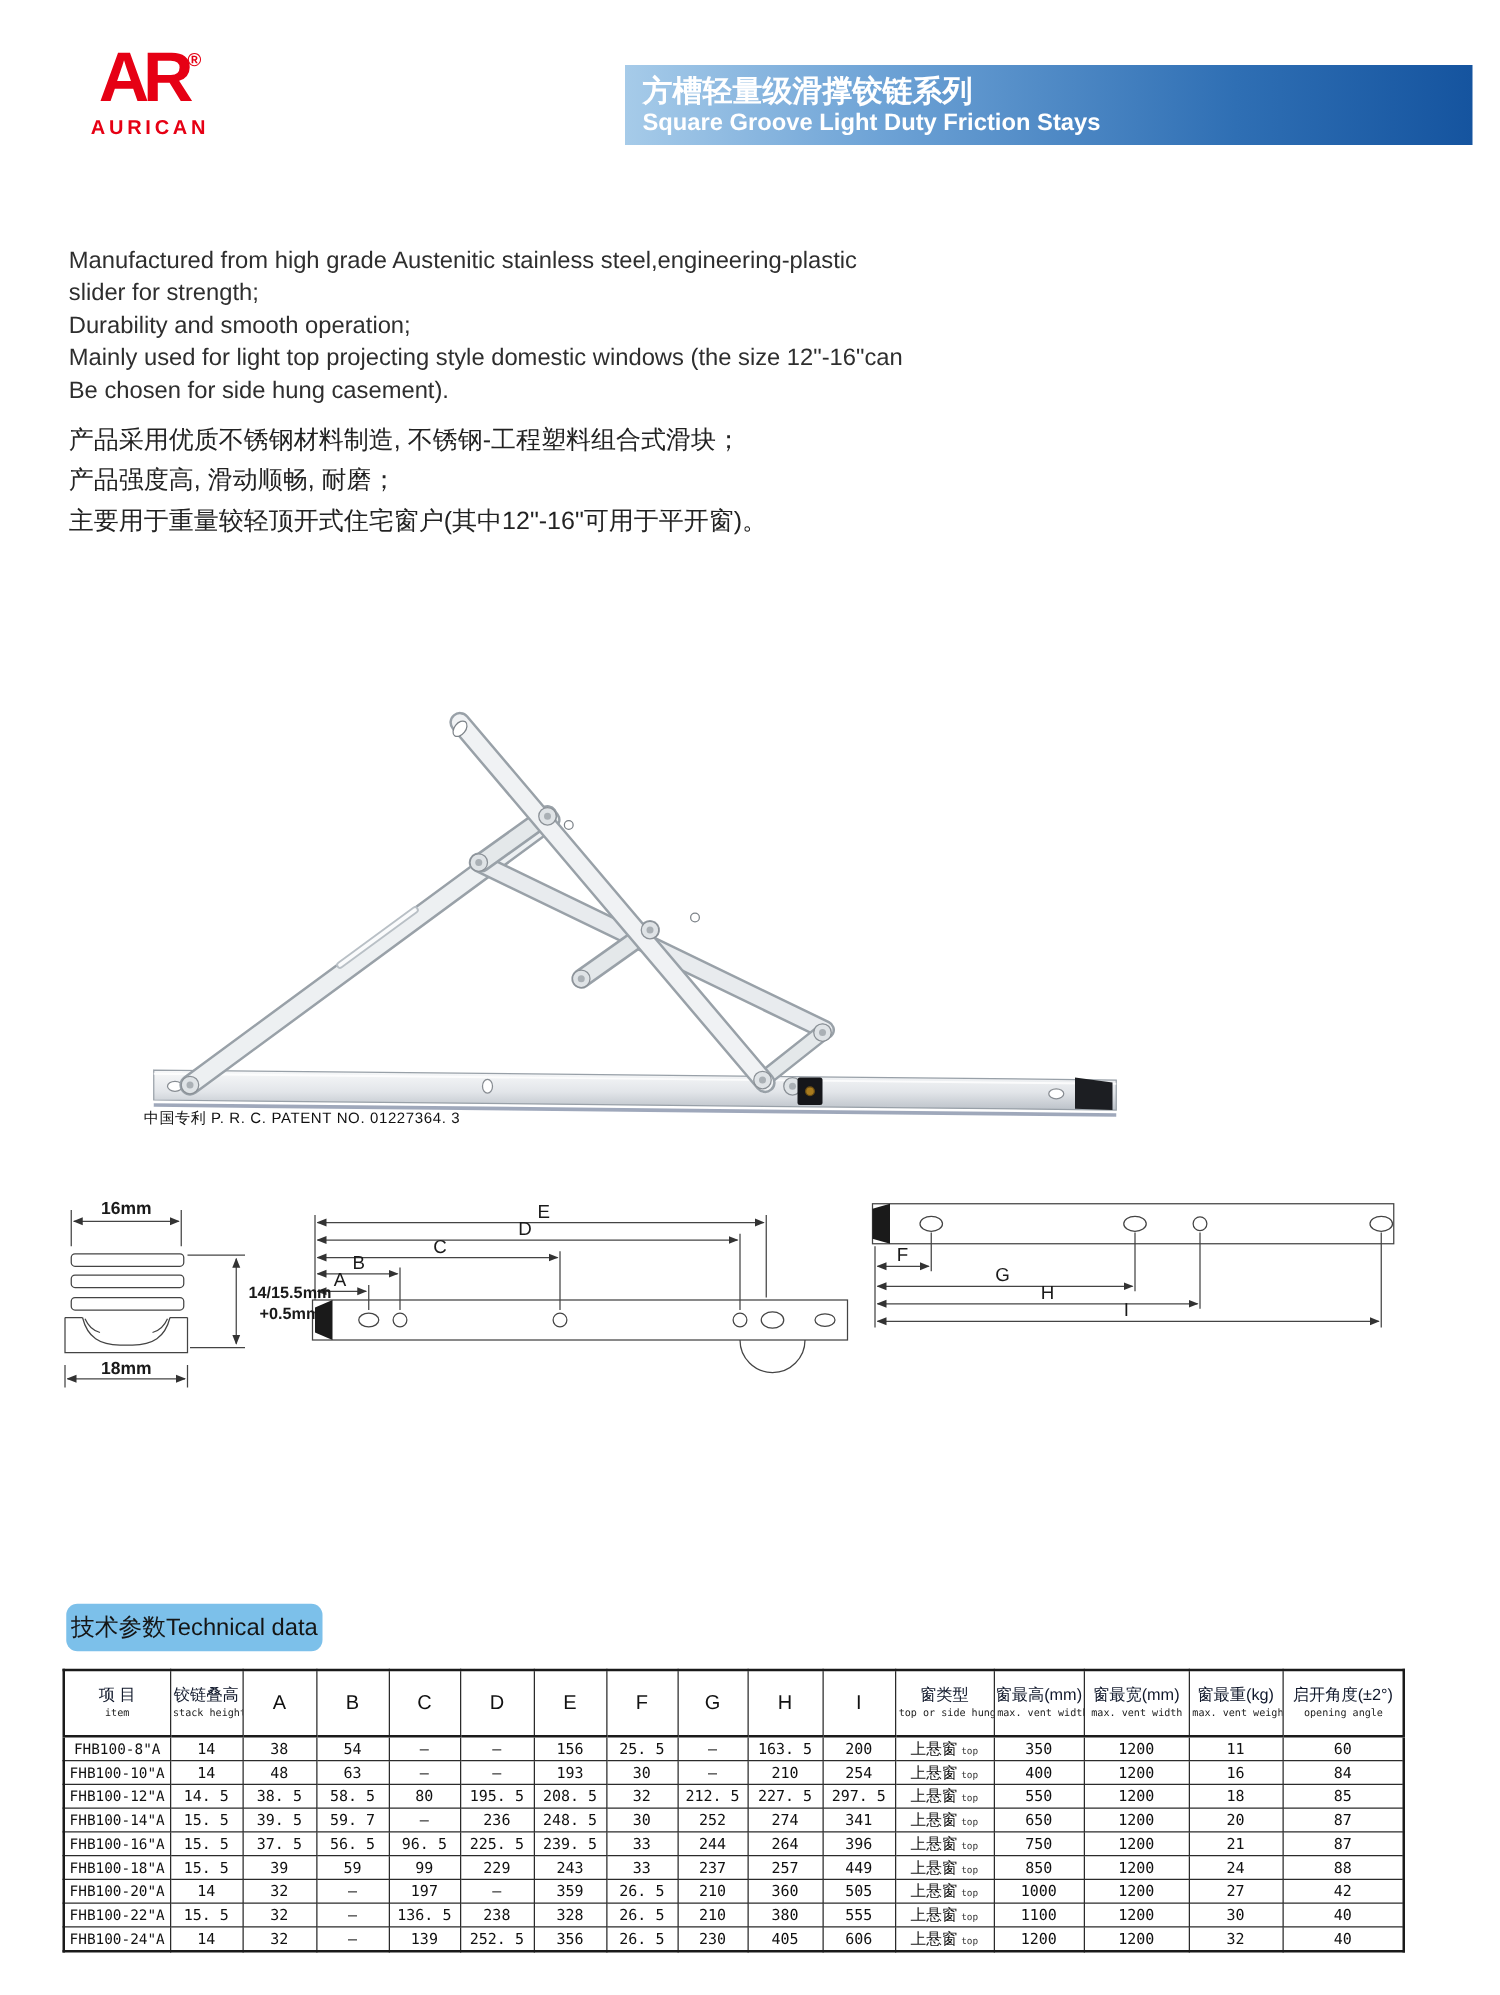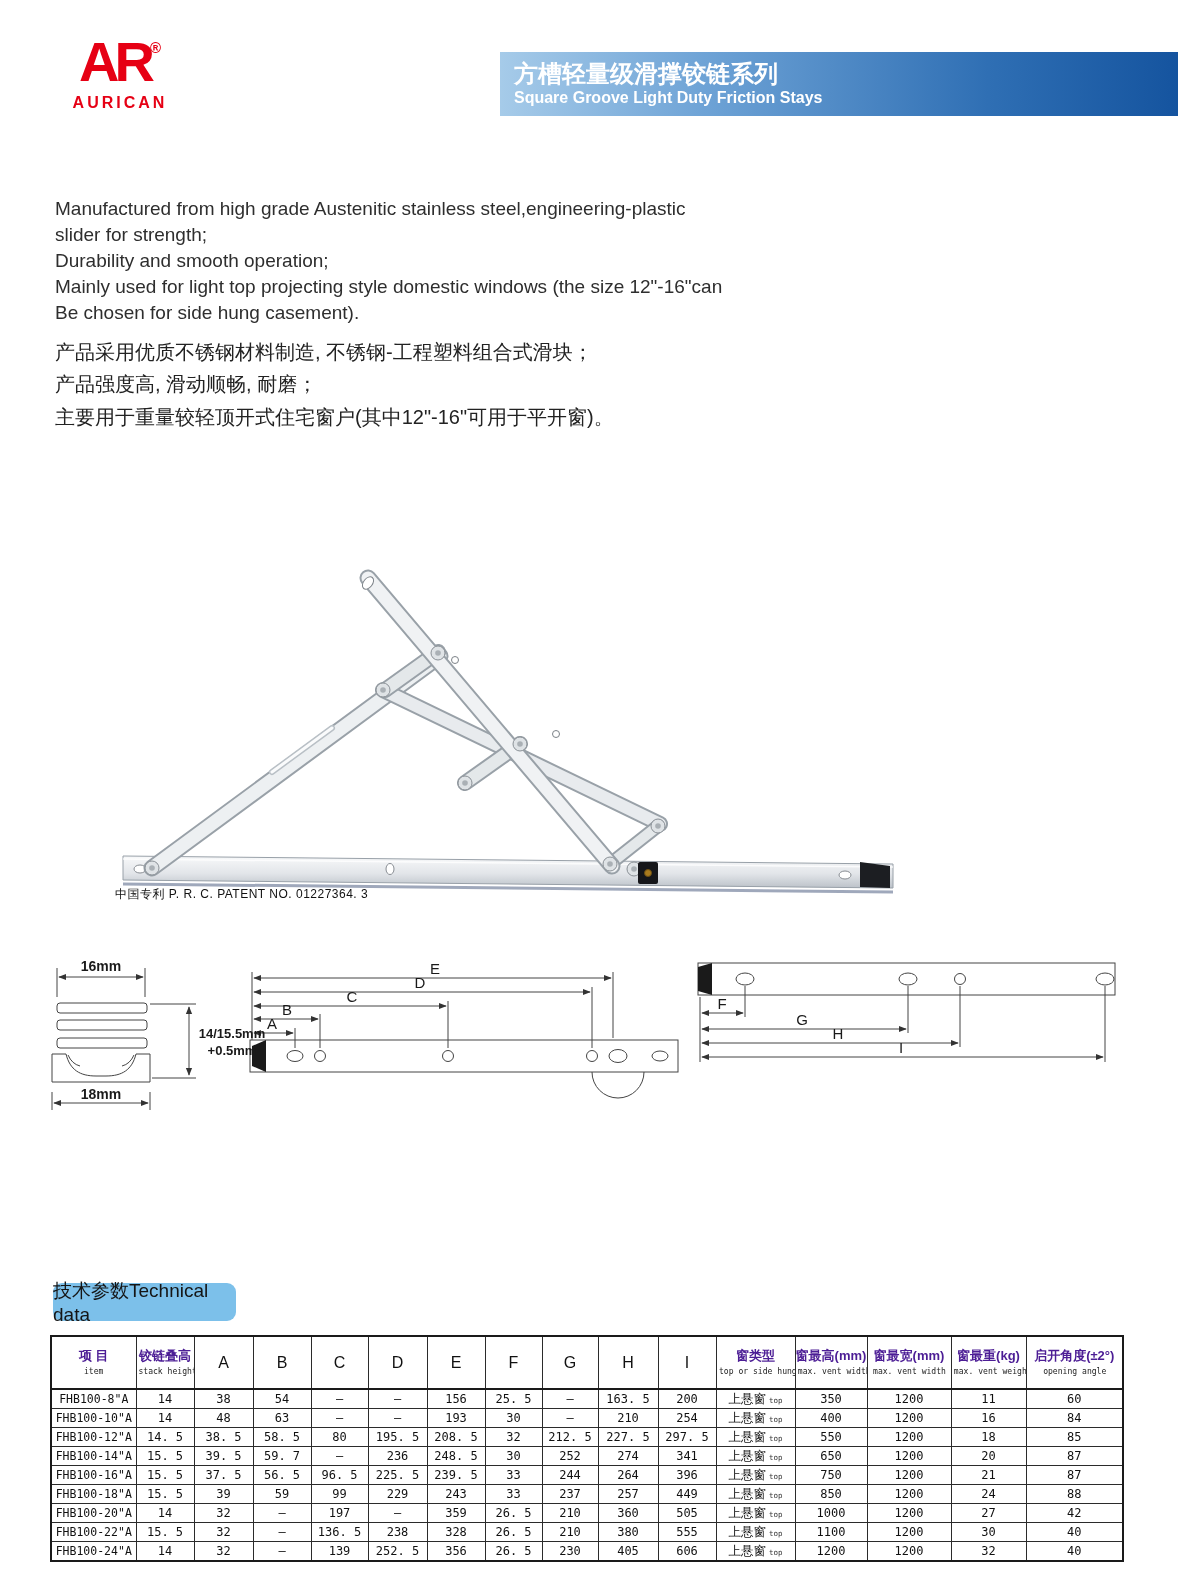--- a/index.html
+++ b/index.html
@@ -9,42 +9,42 @@
   
   .logo{position:absolute;left:55px;top:34px;width:130px;text-align:center;color:#e60014;}
   .logo .mark{font-size:56px;font-weight:900;letter-spacing:-5px;line-height:1;display:inline-block;}
   .logo .reg{font-size:15px;font-weight:700;vertical-align:28px;font-style:normal;letter-spacing:0;}
   .logo .brand{margin-top:4px;font-size:16px;font-weight:700;letter-spacing:3px;}
   .model{position:absolute;left:186px;top:36px;font-size:62px;font-weight:800;color:#2d2d2d;letter-spacing:1px;}
   .banner{position:absolute;left:500px;top:52px;width:678px;height:64px;
           background:linear-gradient(90deg,#a6cbe9 0%,#6ea3d6 30%,#2f6fb4 72%,#15549f 100%);
           color:#fff;padding:8px 0 0 14px;box-sizing:border-box;}
   .banner .cn{font-size:24px;font-weight:700;line-height:1.15;}
-  .banner .en{font-size:16px;font-weight:700;line-height:1.2;}
+  .banner .en{font-size:19px;font-weight:700;line-height:1.2;}
 
   
   .desc{position:absolute;left:55px;top:196px;width:740px;}
   .desc .en{font-size:19px;line-height:1.37;color:#2e2e2e;white-space:pre-line;margin:0;}
   .desc .cn{font-size:20px;line-height:1.62;color:#222;white-space:pre-line;margin:10px 0 0 0;}
 
   .patent{position:absolute;left:115px;top:886px;font-size:12px;color:#111;letter-spacing:.5px;}
 
   svg text{font-family:"Liberation Sans",sans-serif;}
 
   
-  .badge{position:absolute;left:53px;top:1283px;width:183px;height:38px;background:#7cc0ea;border-radius:9px;
+  .badge{position:absolute;left:53px;top:1283px;width:205px;height:38px;background:#7cc0ea;border-radius:9px;
          display:flex;align-items:center;justify-content:center;font-size:19px;color:#151515;}
 
   
   .tech-table{position:absolute;left:50px;top:1335px;border-collapse:collapse;table-layout:fixed;width:1072px;
               border:2px solid #1a1a1a;}
   .tech-table th,.tech-table td{border:1px solid #2b2b2b;text-align:center;vertical-align:middle;
               padding:0;overflow:hidden;white-space:nowrap;}
   .tech-table thead th{height:51px;border-bottom:2px solid #1a1a1a;font-weight:normal;}
-  .h-cn{font-size:13px;color:#4c1d95;line-height:1.15;font-weight:bold;}
+  .h-cn{font-size:13px;color:#0f172a;line-height:1.15;}
   .h-letter{font-size:16px;color:#111;}
   .h-en{font-family:"DejaVu Sans Mono",monospace;font-size:8.5px;color:#222;margin-top:2px;transform:scale(.95);}
   .tech-table tbody td{height:18px;font-family:"DejaVu Sans Mono",monospace;font-size:12px;color:#111;}
   .tech-table td.c-item{font-size:11.5px;}
   .tech-table td.c-hung{font-size:12.5px;font-family:"Liberation Sans",sans-serif;}
   .tech-table td.c-hung .sub{font-family:"DejaVu Sans Mono",monospace;font-size:7.5px;margin-left:3px;color:#333;}
 </style>
 </head>
 <body>
 

